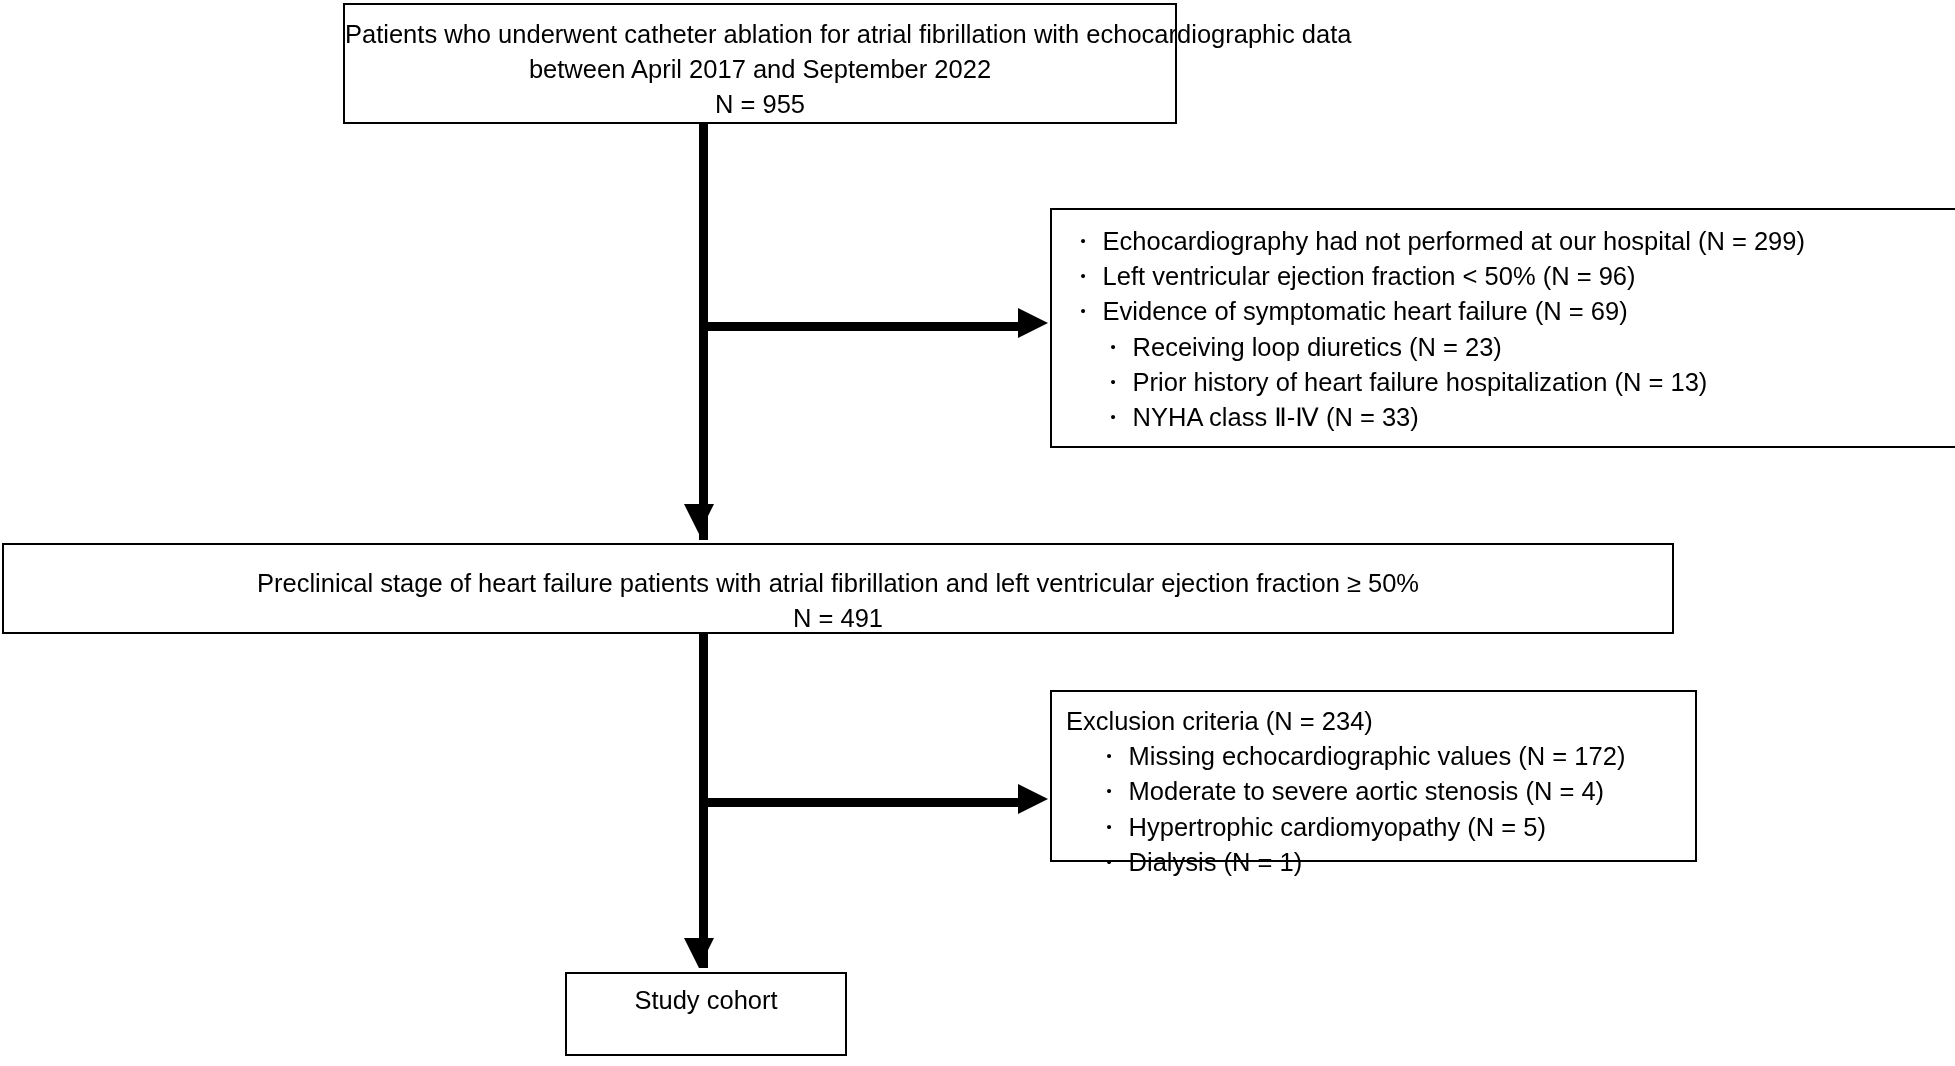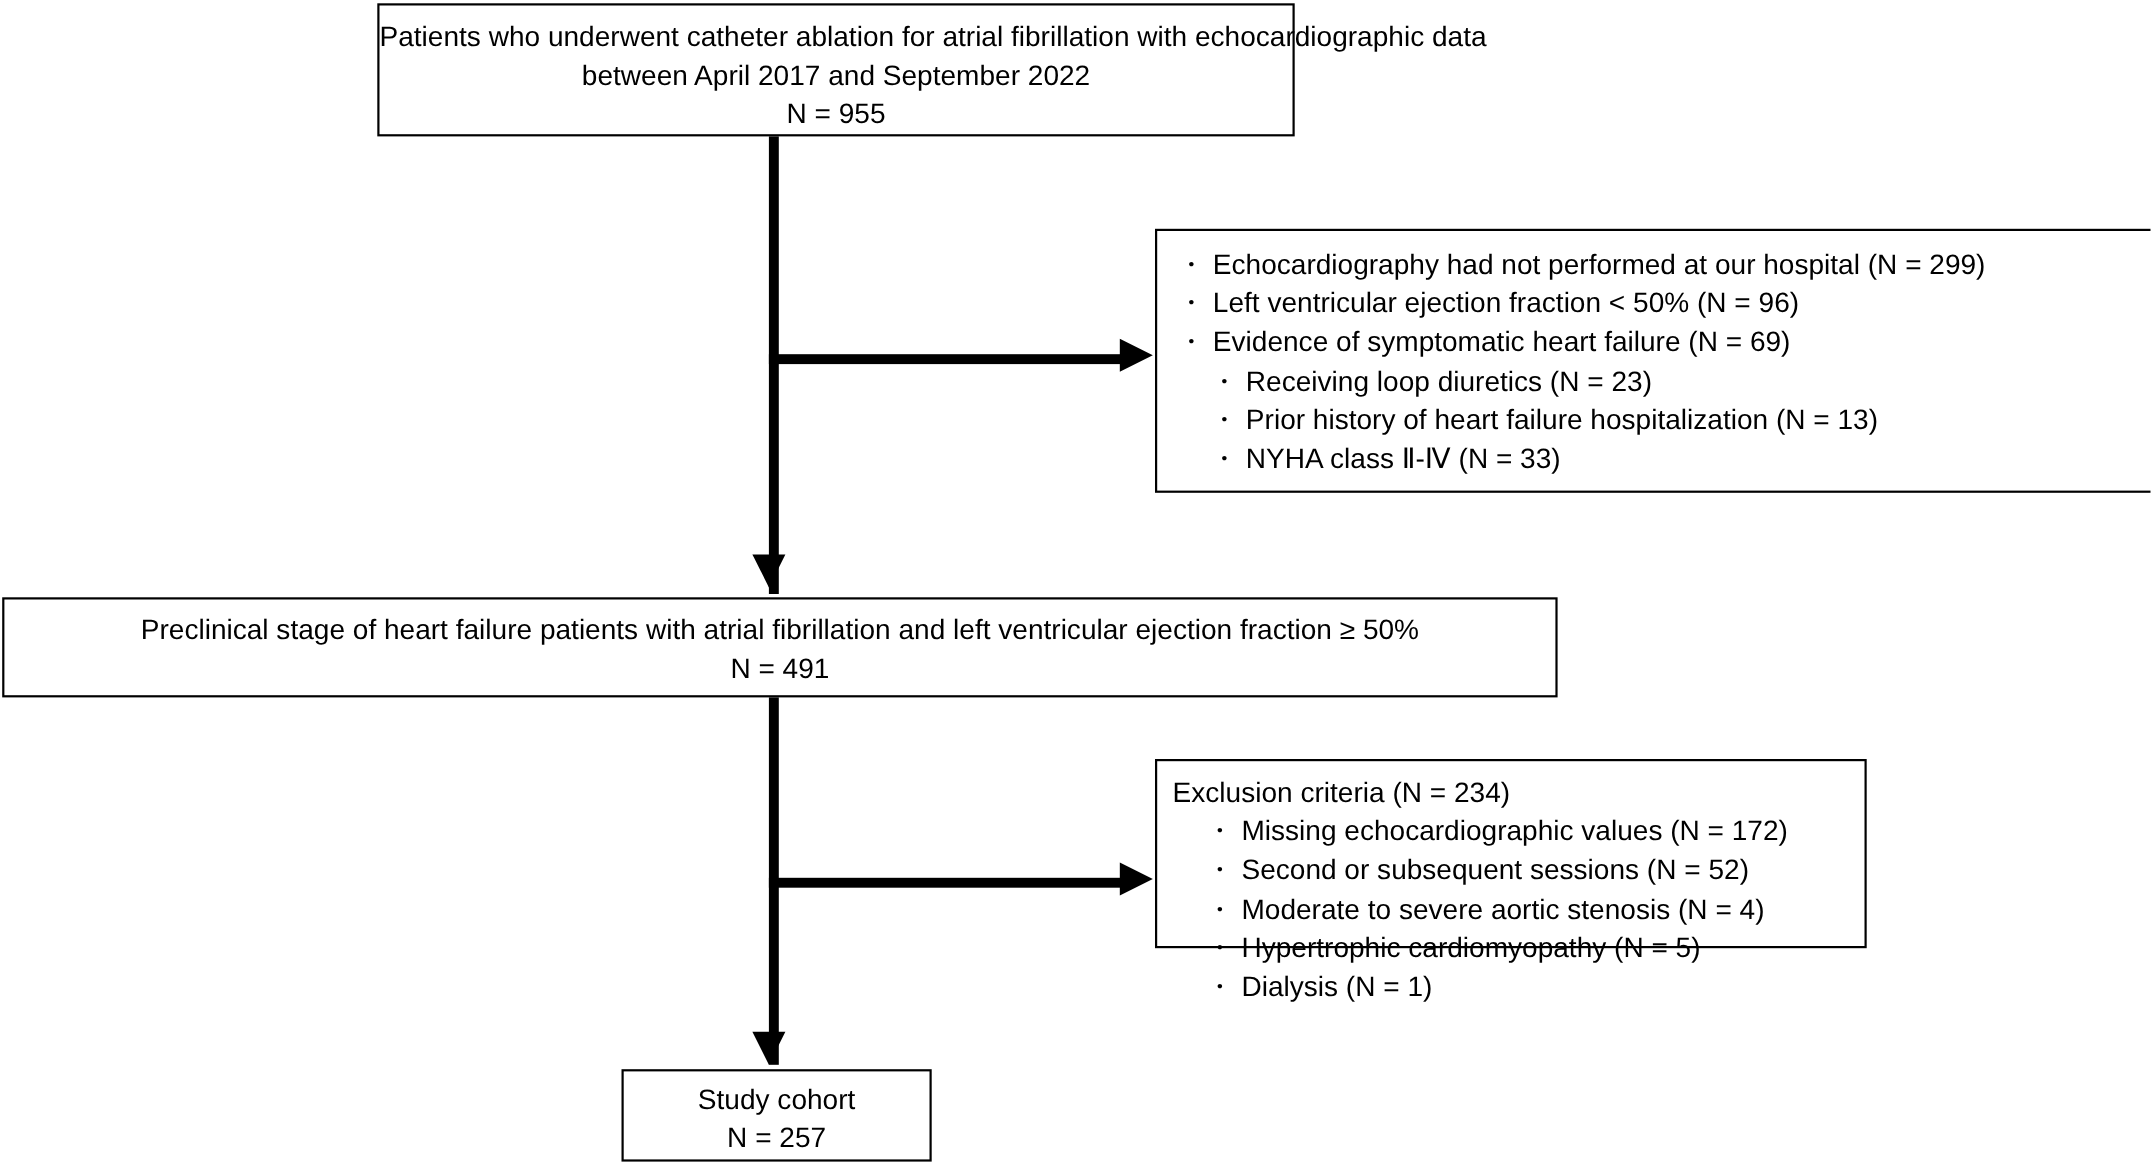--- a/index.html
+++ b/index.html
@@ -34,22 +34,22 @@
   #box-enrolled {
     left: 343px; top: 3px;
     width: 834px; height: 121px;
     padding-top: 12px;
     font-size: 25.5px;
   }
 
   
   #box-preclinical {
     left: 2px; top: 543px;
-    width: 1414px; height: 91px;
-    padding-top: 11px;
+    width: 1672px; height: 91px;
+    padding-top: 21px;
     font-size: 25.5px;
   }
 
   
   #box-cohort {
     left: 565px; top: 972px;
     width: 282px; height: 84px;
     padding-top: 9px;
     font-size: 25.5px;
   }
@@ -147,24 +147,22 @@
 
   <div class="vline" id="stem-2"></div>
   <div class="arrow-down" id="arrow-2"></div>
 
   <div class="hline" id="branch-2"></div>
   <div class="arrow-right" id="arrow-branch-2"></div>
 
   <div class="node lefted" id="box-exclusion-2">
     <span class="line">Exclusion criteria (N = 234)</span>
     <span class="line sub">・ Missing echocardiographic values (N = 172)</span>
-    <span class="line sub">・ Second or subsequent sessions (N = 52)</span>
     <span class="line sub">・ Moderate to severe aortic stenosis (N = 4)</span>
     <span class="line sub">・ Hypertrophic cardiomyopathy (N = 5)</span>
     <span class="line sub">・ Dialysis (N = 1)</span>
   </div>
 
   <div class="node centered" id="box-cohort">
     <span class="line">Study cohort</span>
-    <span class="line">N = 257</span>
   </div>
 
 </div>
 
 </body></html>

